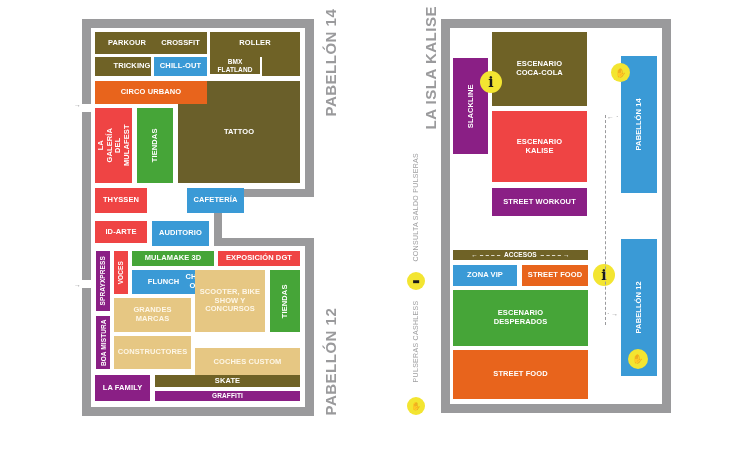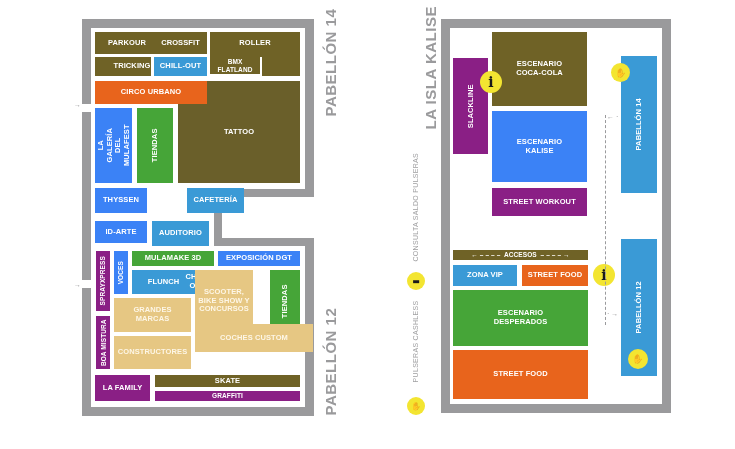--- a/index.html
+++ b/index.html
@@ -11,21 +11,21 @@
   .block {
     position: absolute; display: flex; align-items: center; justify-content: center;
     text-align: center; color: #ffffff; font-weight: bold; font-size: 7.5px;
     line-height: 1.15; letter-spacing: 0.1px; text-transform: uppercase;
   }
   .vert span { display: inline-block; transform: rotate(-90deg); white-space: nowrap; }
   .olive { background: #6f6226; }
   .olive2 { background: #6a5f2a; }
   .blue { background: #3a9ad6; }
   .orange { background: #e8641c; }
-  .pink { background: #3b82f6; }
+  .pink { background: #ef4444; }
   .green { background: #46a538; }
   .sand { background: #e6c783; color: #fdf6e6; align-items: center; }
   .purple { background: #8a1f85; }
   .side-label {
     position: absolute; color: #9a9a9c; font-weight: bold; font-size: 15px;
     white-space: nowrap; transform: rotate(-90deg); transform-origin: center;
     letter-spacing: 0.5px;
   }
   .small-side {
     position: absolute; color: #a0a0a2; font-size: 7px; white-space: nowrap;
@@ -125,33 +125,33 @@
     </div>
   <div class="block blue" style="left:132px;top:270px;width:63px;height:24px;">
       <span>FLUNCH</span>
     </div>
   <div class="block blue" style="left:181px;top:270px;width:33px;height:24px;">
       <span style="width:24px;">CHILL- OUT</span>
     </div>
   <div class="block sand" style="left:114px;top:298px;width:77px;height:34px;">
       <span style="width:50px;">GRANDES MARCAS</span>
     </div>
-  <div class="block sand" style="left:195px;top:270px;width:58px;height:62px;align-items:flex-end;padding-bottom:18px;">
+  <div class="block sand" style="left:195px;top:270px;width:70px;height:62px;align-items:flex-end;padding-bottom:18px;">
       <span style="width:62px;">SCOOTER, BIKE SHOW Y CONCURSOS</span>
     </div>
   <div class="block green vert" style="left:270px;top:270px;width:30px;height:62px;">
       <span>TIENDAS</span>
     </div>
   <div class="block purple vert" style="left:96px;top:316px;width:14px;height:53px;font-size:6.5px;">
       <span>BOA MISTURA</span>
     </div>
   <div class="block sand" style="left:114px;top:336px;width:77px;height:33px;">
       <span>CONSTRUCTORES</span>
     </div>
-  <div class="block sand" style="left:195px;top:324px;width:118px;height:28px;">
+  <div class="block sand" style="left:195px;top:348px;width:105px;height:28px;">
       <span>COCHES CUSTOM</span>
     </div>
   <div class="block purple" style="left:95px;top:375px;width:55px;height:26px;">
       <span>LA FAMILY</span>
     </div>
   <div class="block olive" style="left:155px;top:375px;width:145px;height:12px;">
       <span>SKATE</span>
     </div>
   <div class="block purple" style="left:155px;top:391px;width:145px;height:10px;font-size:6.5px;">
       <span>GRAFFITI</span>

